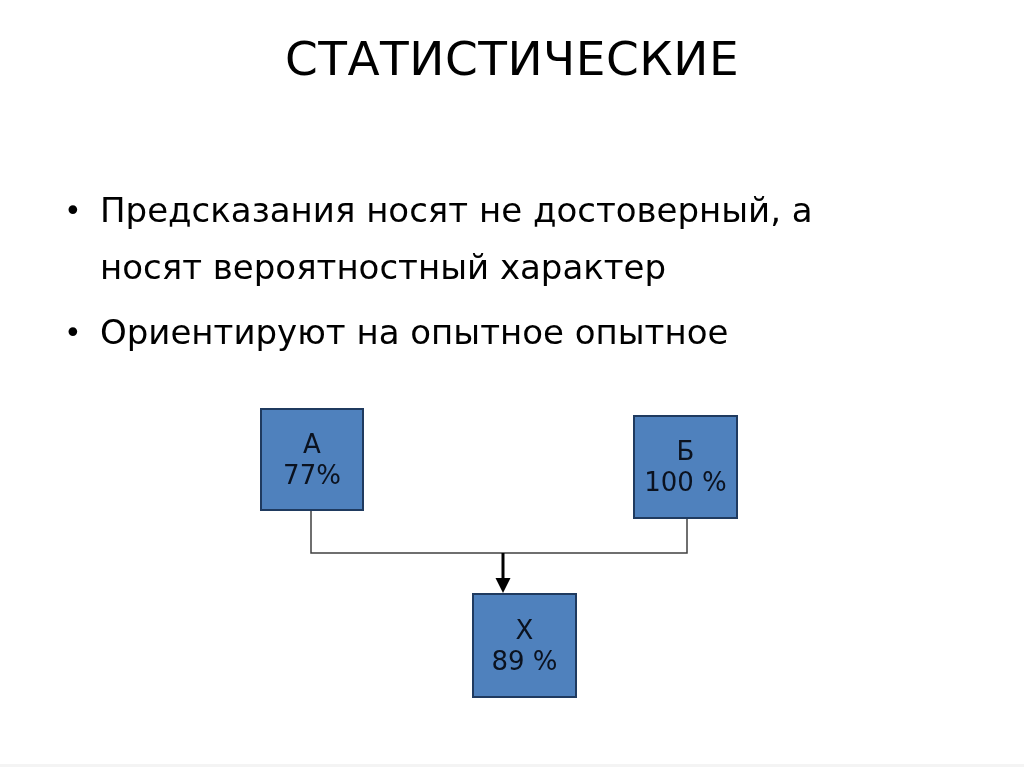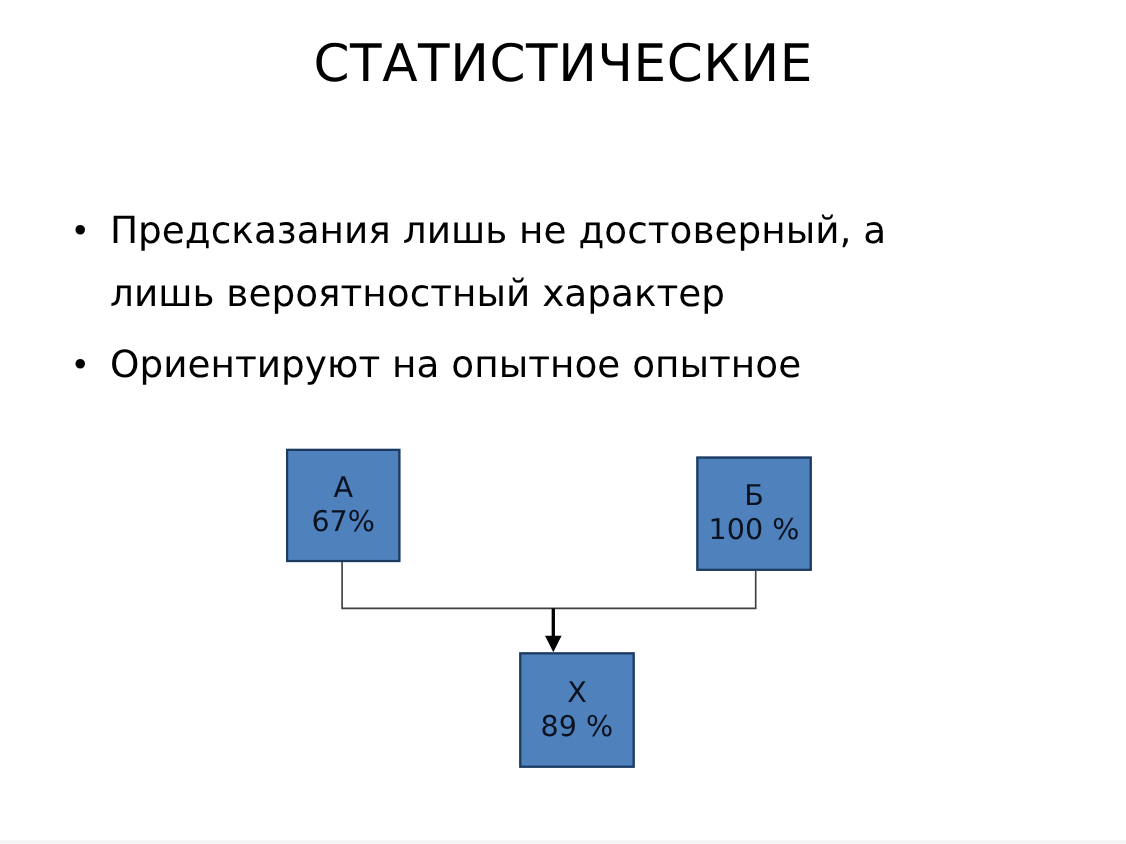--- a/index.html
+++ b/index.html
@@ -43,38 +43,38 @@
 
 <div class="slide">
 
   <h1 class="title">
     <span class="title-line">СТАТИСТИЧЕСКИЕ</span>
   </h1>
 
   <div class="bullets">
     <div class="bullet-item">
       <span class="bullet-marker">•</span>
-      <span class="bullet-text">Предсказания лишь не достоверный, а лишь вероятностный характер</span>
+      <span class="bullet-text">Предсказания носят не достоверный, а носят вероятностный характер</span>
     </div>
     <div class="bullet-item">
       <span class="bullet-marker">•</span>
       <span class="bullet-text">Ориентируют на опытное опытное</span>
     </div>
   </div>
 
   <div>
     <svg class="connectors" viewBox="0 0 1024 767" aria-hidden="true">
       <path class="connector-path" d="M311 510 V553 H687 V518"></path>
       <line class="arrow-shaft" x1="503" y1="553" x2="503" y2="580"></line>
       <polygon class="arrow-head" points="503,593 495.5,578 510.5,578"></polygon>
     </svg>
 
     <div class="node node-a">
       <span>А</span>
-      <span>67%</span>
+      <span>77%</span>
     </div>
 
     <div class="node node-b">
       <span>Б</span>
       <span>100 %</span>
     </div>
 
     <div class="node node-x">
       <span>Х</span>
       <span>89 %</span>

